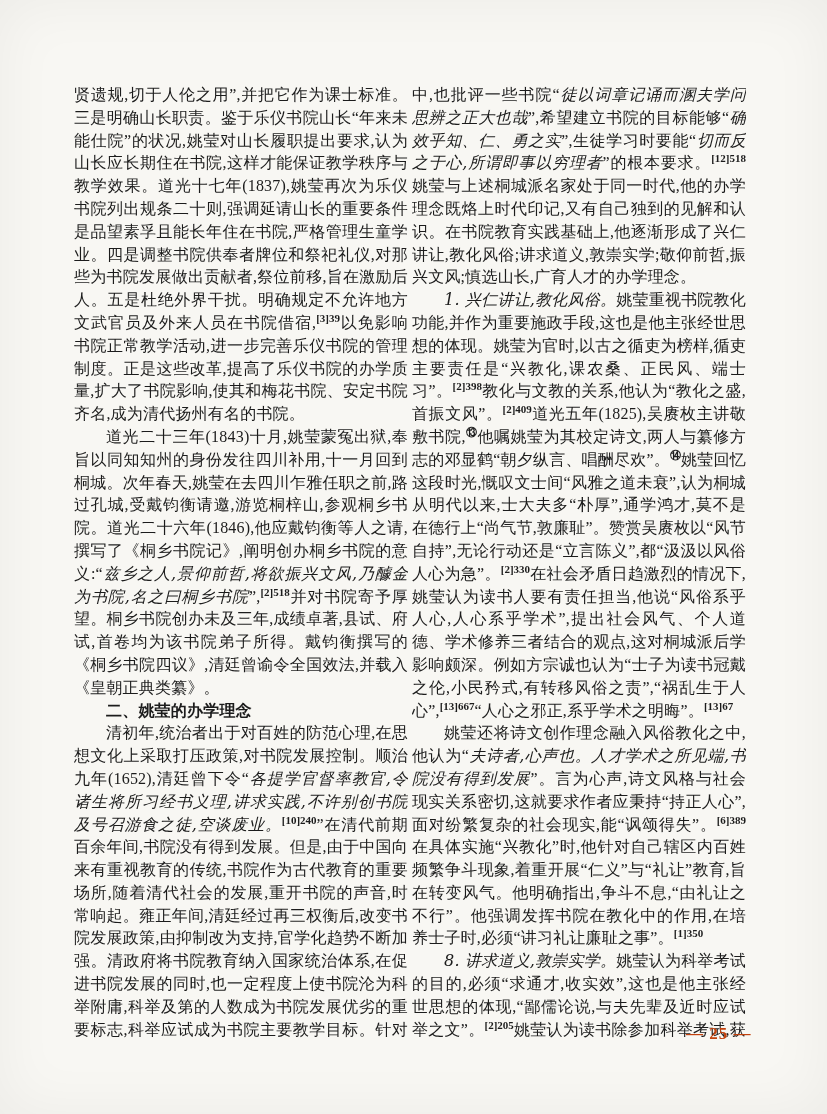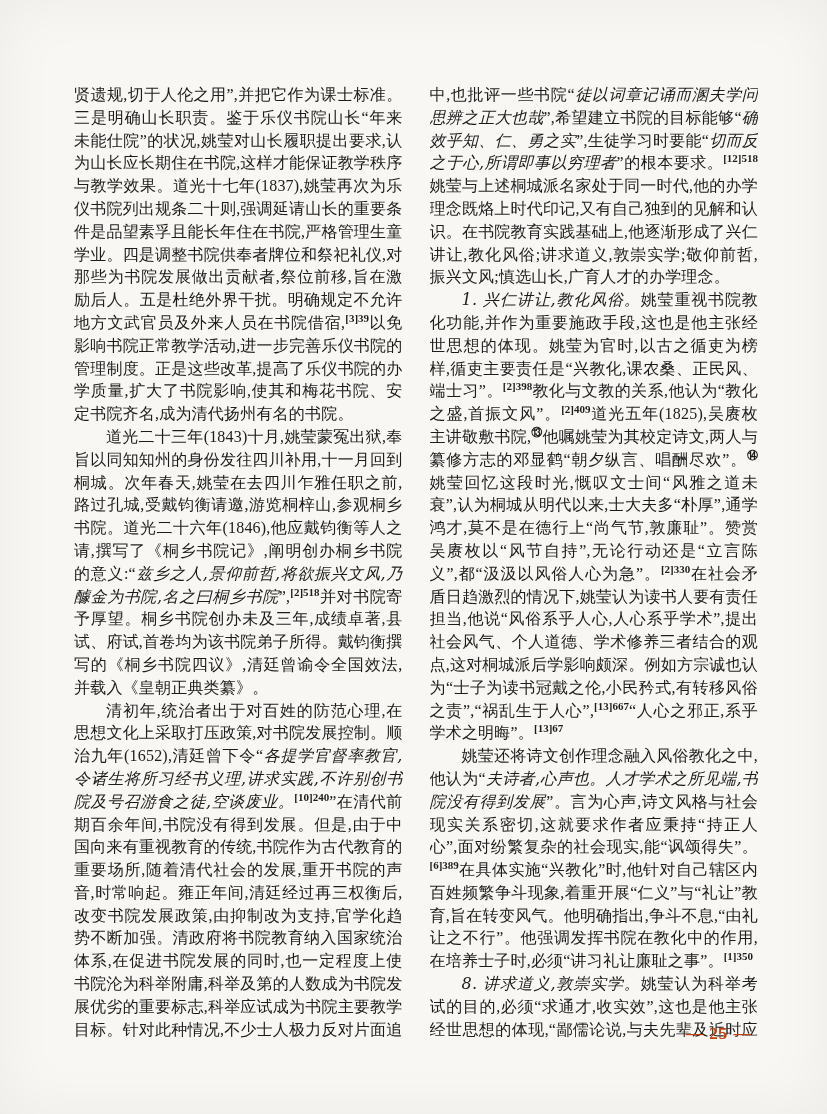--- a/index.html
+++ b/index.html
@@ -14,21 +14,21 @@
     background:#f8f7f3;
     box-shadow:inset 0 0 60px rgba(0,0,0,0.05);
     overflow:hidden;
     color:#1c1c1c;
   }
   .columns {
     position:absolute;
     left:74px; top:84px;
     width:684px; height:958px;
     display:flex;
-    gap:27px;
+    gap:4px;
     overflow:hidden;
   }
   .col {
     width:334px; height:958px;
     overflow:hidden;
     font-size:16px;
     line-height:22.8px;
     text-align:justify;
     text-justify:inter-character;
     letter-spacing:0.2px;
@@ -59,20 +59,21 @@
   }
 </style>
 </head>
 <body>
 
 <div class="page">
   <div class="columns">
     <div class="col" id="col-left">
         <p class="para t-cont"><span class="">贤遗规,切于人伦之用”,并把它作为课士标准。三是明确山长职责。鉴于乐仪书院山长“年来未能仕院”的状况,姚莹对山长履职提出要求,认为山长应长期住在书院,这样才能保证教学秩序与教学效果。道光十七年(1837),姚莹再次为乐仪书院列出规条二十则,强调延请山长的重要条件是品望素孚且能长年住在书院,严格管理生童学业。四是调整书院供奉者牌位和祭祀礼仪,对那些为书院发展做出贡献者,祭位前移,旨在激励后人。五是杜绝外界干扰。明确规定不允许地方文武官员及外来人员在书院借宿,</span><sup class="cite">[3]39</sup><span class="">以免影响书院正常教学活动,进一步完善乐仪书院的管理制度。正是这些改革,提高了乐仪书院的办学质量,扩大了书院影响,使其和梅花书院、安定书院齐名,成为清代扬州有名的书院。</span></p>
         <p class="para t-para"><span class="">道光二十三年(1843)十月,姚莹蒙冤出狱,奉旨以同知知州的身份发往四川补用,十一月回到桐城。次年春天,姚莹在去四川乍雅任职之前,路过孔城,受戴钧衡请邀,游览桐梓山,参观桐乡书院。道光二十六年(1846),他应戴钧衡等人之请,撰写了《桐乡书院记》,阐明创办桐乡书院的意义:“</span><span class="kai">兹乡之人,景仰前哲,将欲振兴文风,乃醵金为书院,名之曰桐乡书院</span><span class="">”,</span><sup class="cite">[2]518</sup><span class="">并对书院寄予厚望。桐乡书院创办未及三年,成绩卓著,县试、府试,首卷均为该书院弟子所得。戴钧衡撰写的《桐乡书院四议》,清廷曾谕令全国效法,并载入《皇朝正典类纂》。</span></p>
+        <p class="para t-heading"><span class="">二、姚莹的办学理念</span></p>
         <p class="para t-para"><span class="">清初年,统治者出于对百姓的防范心理,在思想文化上采取打压政策,对书院发展控制。顺治九年(1652),清廷曾下令“</span><span class="kai">各提学官督率教官,令诸生将所习经书义理,讲求实践,不许别创书院及号召游食之徒,空谈废业。</span><sup class="cite">[10]240</sup><span class="">”在清代前期百余年间,书院没有得到发展。但是,由于中国向来有重视教育的传统,书院作为古代教育的重要场所,随着清代社会的发展,重开书院的声音,时常响起。雍正年间,清廷经过再三权衡后,改变书院发展政策,由抑制改为支持,官学化趋势不断加强。清政府将书院教育纳入国家统治体系,在促进书院发展的同时,也一定程度上使书院沦为科举附庸,科举及第的人数成为书院发展优劣的重要标志,科举应试成为书院主要教学目标。针对此种情况,不少士人极力反对片面追求科举功名,而忽视儒家的“有本之学”。如清代桐城学人许完寅在《桐乡书院记》中就指出“</span></p>
       </div>
     <div class="col" id="col-right">
         <p class="para t-cont"><span class="">中,也批评一些书院“</span><span class="kai">徒以词章记诵而溷夫学问思辨之正大也哉</span><span class="">”,希望建立书院的目标能够“</span><span class="kai">确效乎知、仁、勇之实</span><span class="">”,生徒学习时要能“</span><span class="kai">切而反之于心,所谓即事以穷理者</span><span class="">”的根本要求。</span><sup class="cite">[12]518</sup><span class="">姚莹与上述桐城派名家处于同一时代,他的办学理念既烙上时代印记,又有自己独到的见解和认识。在书院教育实践基础上,他逐渐形成了兴仁讲让,教化风俗;讲求道义,敦崇实学;敬仰前哲,振兴文风;慎选山长,广育人才的办学理念。</span></p>
         <p class="para t-para"><span class="kai">1. 兴仁讲让,教化风俗。</span><span class="">姚莹重视书院教化功能,并作为重要施政手段,这也是他主张经世思想的体现。姚莹为官时,以古之循吏为榜样,循吏主要责任是“兴教化,课农桑、正民风、端士习”。</span><sup class="cite">[2]398</sup><span class="">教化与文教的关系,他认为“教化之盛,首振文风”。</span><sup class="cite">[2]409</sup><span class="">道光五年(1825),吴赓枚主讲敬敷书院,</span><sup class="cite">⑬</sup><span class="">他嘱姚莹为其校定诗文,两人与纂修方志的邓显鹤“朝夕纵言、唱酬尽欢”。</span><sup class="cite">⑭</sup><span class="">姚莹回忆这段时光,慨叹文士间“风雅之道未衰”,认为桐城从明代以来,士大夫多“朴厚”,通学鸿才,莫不是在德行上“尚气节,敦廉耻”。赞赏吴赓枚以“风节自持”,无论行动还是“立言陈义”,都“汲汲以风俗人心为急”。</span><sup class="cite">[2]330</sup><span class="">在社会矛盾日趋激烈的情况下,姚莹认为读书人要有责任担当,他说“风俗系乎人心,人心系乎学术”,提出社会风气、个人道德、学术修养三者结合的观点,这对桐城派后学影响颇深。例如方宗诚也认为“士子为读书冠戴之伦,小民矜式,有转移风俗之责”,“祸乱生于人心”,</span><sup class="cite">[13]667</sup><span class="">“人心之邪正,系乎学术之明晦”。</span><sup class="cite">[13]67</sup></p>
         <p class="para t-para"><span class="">姚莹还将诗文创作理念融入风俗教化之中,他认为“</span><span class="kai">夫诗者,心声也。人才学术之所见端,书院没有得到发展</span><span class="">”。言为心声,诗文风格与社会现实关系密切,这就要求作者应秉持“持正人心”,面对纷繁复杂的社会现实,能“讽颂得失”。</span><sup class="cite">[6]389</sup><span class="">在具体实施“兴教化”时,他针对自己辖区内百姓频繁争斗现象,着重开展“仁义”与“礼让”教育,旨在转变风气。他明确指出,争斗不息,“由礼让之不行”。他强调发挥书院在教化中的作用,在培养士子时,必须“讲习礼让廉耻之事”。</span><sup class="cite">[1]350</sup></p>
         <p class="para t-para"><span class="kai">8. 讲求道义,敦崇实学。</span><span class="">姚莹认为科举考试的目的,必须“求通才,收实效”,这也是他主张经世思想的体现,“鄙儒论说,与夫先辈及近时应试举之文”。</span><sup class="cite">[2]205</sup><span class="">姚莹认为读书除参加科举考试,获取功名之外,更重要的修身养性,有益于社会,所以他提出读书的要端就是:义理、经济、文章、多闻。桐城派作家尊崇程朱理学,姚莹也是如此。但面临时代变化,传统的理学很难完全解决现实问题,且易流于空洞。姚莹将理学与经世致用相结合,注</span></p>
       </div>
   </div>
   <div class="page-number">— 25 —</div>

